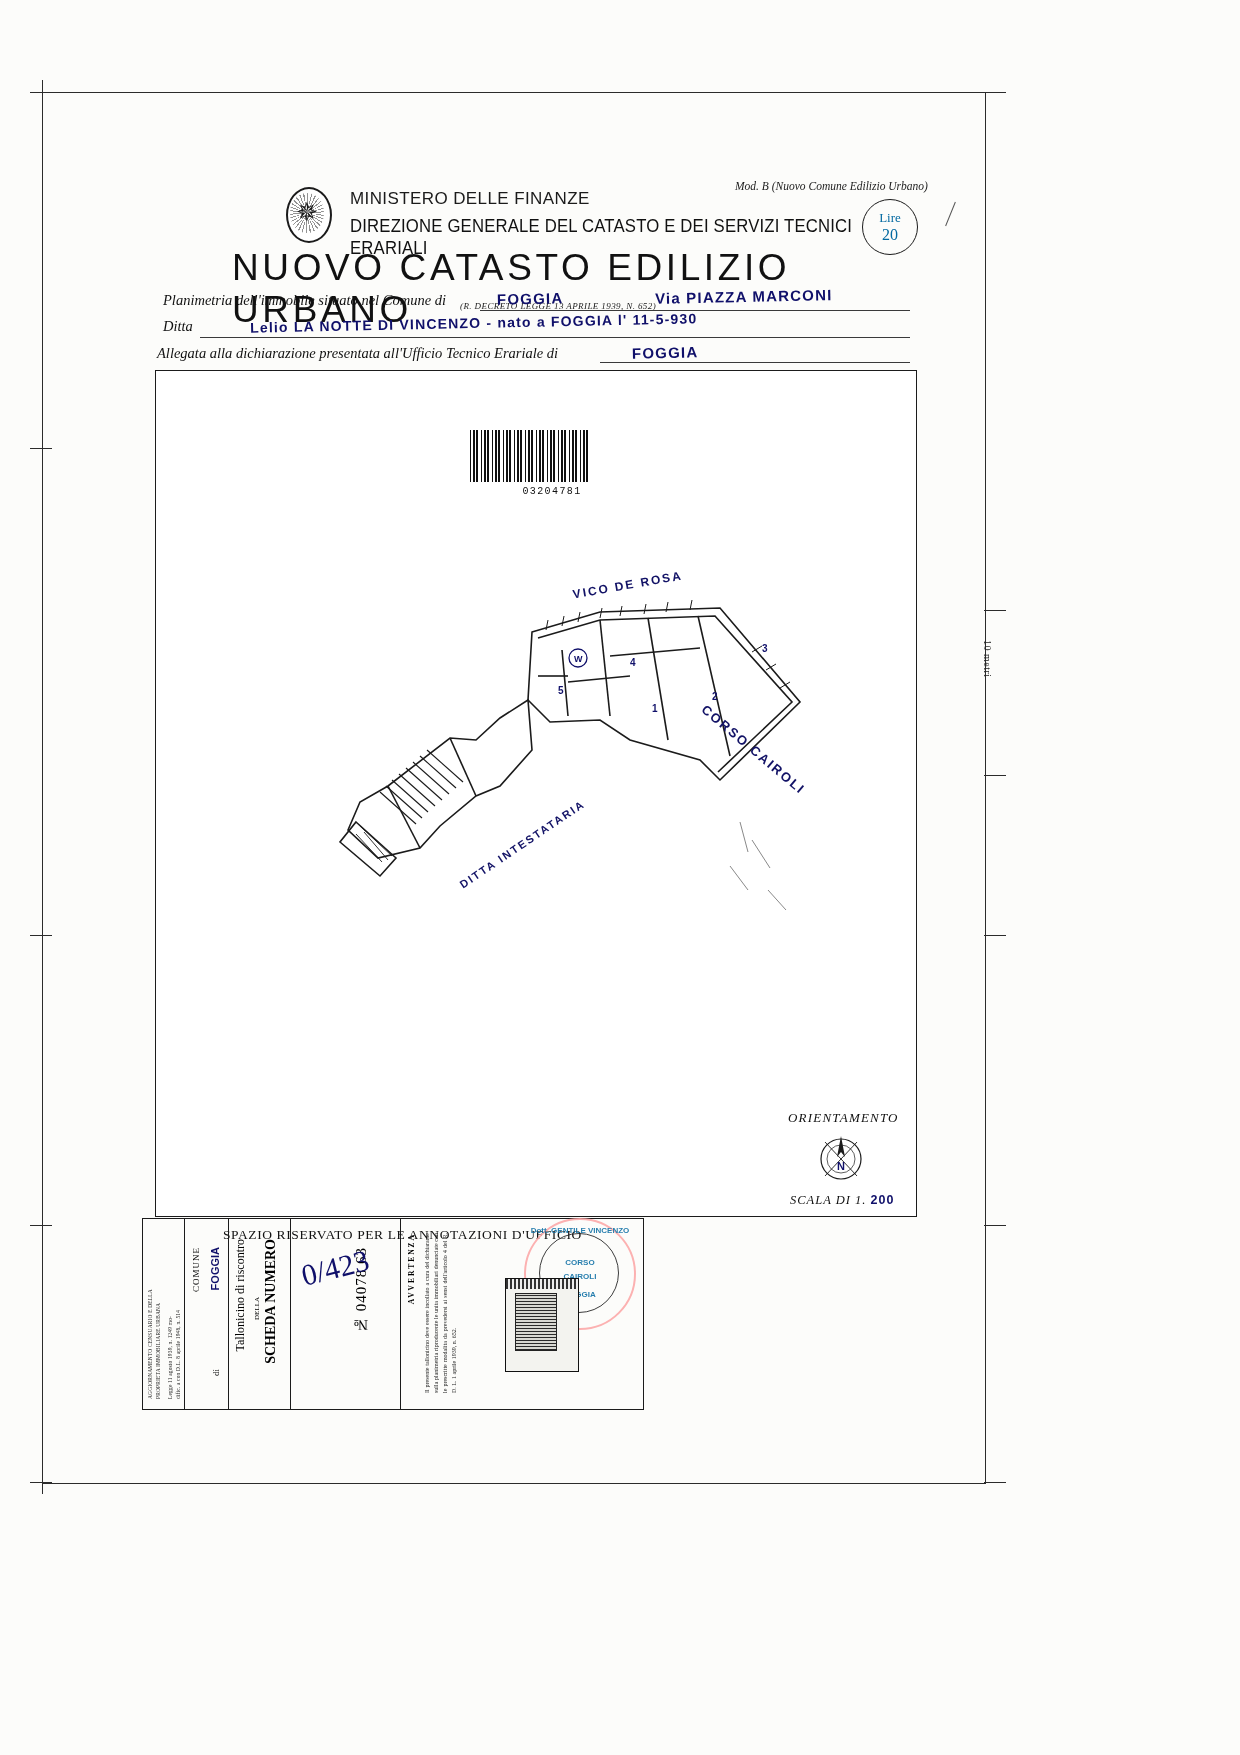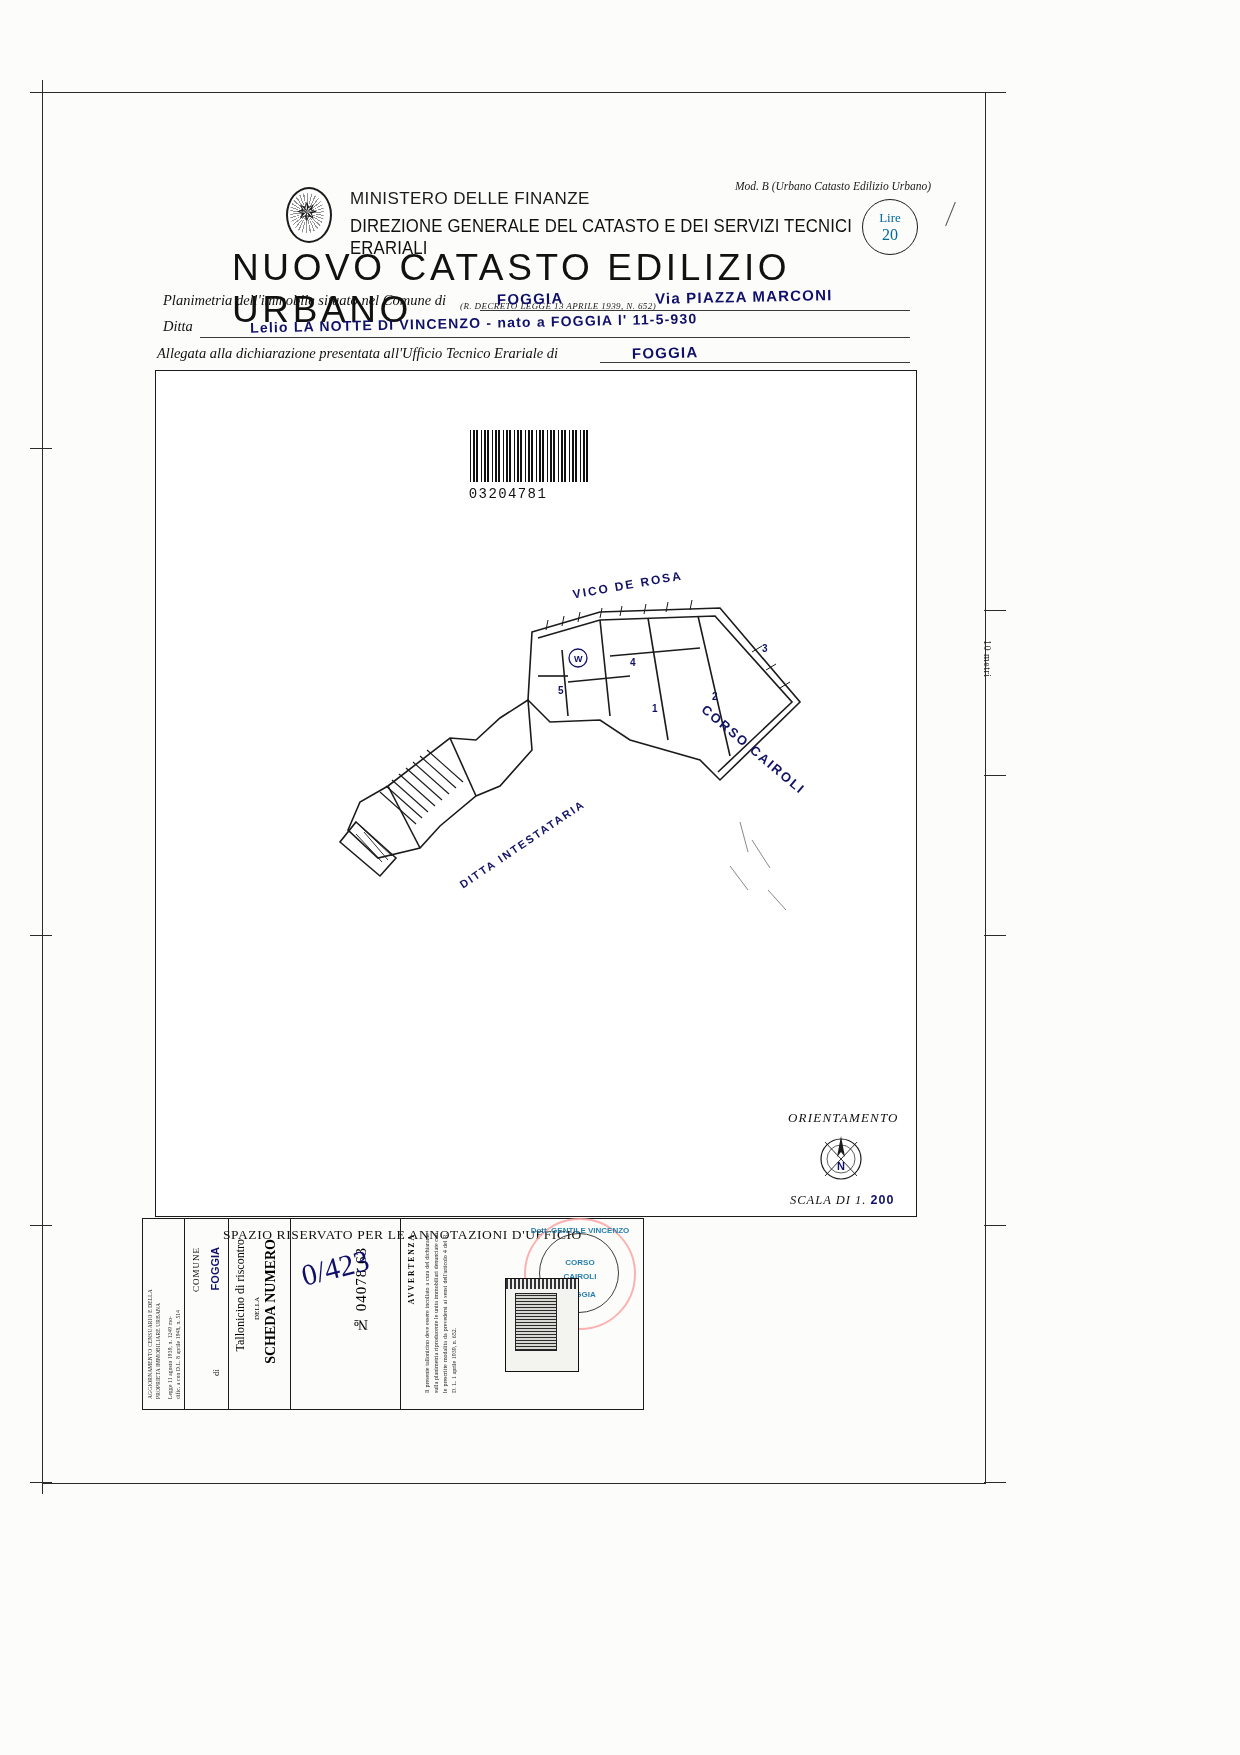--- a/index.html
+++ b/index.html
@@ -43,22 +43,22 @@
 
   .hw{position:absolute;font-family:"Liberation Sans",sans-serif;font-weight:bold;color:#10106a;
       letter-spacing:1.2px;transform:rotate(-1.2deg);}
 
   
   .drawbox{position:absolute;left:155px;top:370px;width:760px;height:845px;border:1.3px solid #1b1b1b;background:#fff;}
 
   
   .barcode{position:absolute;left:470px;top:430px;width:120px;height:52px;
       background:repeating-linear-gradient(90deg,#111 0 1px,#fff 1px 3px,#111 3px 5px,#fff 5px 6px,#111 6px 8px,#fff 8px 11px);}
-  .barcode-num{position:absolute;left:448px;top:486px;width:120px;text-align:center;
-      font-family:"Liberation Mono",monospace;font-size:14px;letter-spacing:1.4px;color:#111;}
+  .barcode-num{position:absolute;left:492px;top:486px;width:120px;text-align:center;
+      font-family:"Liberation Mono",monospace;font-size:10px;letter-spacing:1.4px;color:#111;}
 
   
   .plan{position:absolute;left:300px;top:590px;width:600px;height:340px;}
 
   .handlabel{position:absolute;font-family:"Liberation Sans",sans-serif;font-weight:bold;color:#121266;letter-spacing:2px;}
 
   .orient-t{position:absolute;left:788px;top:1110px;font-size:13px;font-style:italic;letter-spacing:1.2px;color:#111;}
   .compass{position:absolute;left:812px;top:1130px;width:58px;height:58px;}
   .scala{position:absolute;left:790px;top:1193px;font-size:12.5px;font-style:italic;letter-spacing:1px;color:#111;text-align:center;}
   .scala .hwv{font-family:"Liberation Sans",sans-serif;font-style:normal;font-weight:bold;color:#10106a;letter-spacing:1px;}
@@ -120,21 +120,21 @@
 
     <div class="min-line">
       <span>MINISTERO DELLE FINANZE</span>
     </div>
 
     <div class="dir-line">DIREZIONE GENERALE DEL CATASTO E DEI SERVIZI TECNICI ERARIALI</div>
 
     <div class="title">NUOVO CATASTO EDILIZIO URBANO</div>
     <div class="subtitle">(R. DECRETO LEGGE 13 APRILE 1939, N. 652)</div>
 
-    <div class="mod-b">Mod. B (Urbano Catasto Edilizio Urbano)</div>
+    <div class="mod-b">Mod. B (Nuovo Comune Edilizio Urbano)</div>
 
     <div class="lire">
       <span>Lire</span>
       <b>20</b>
     </div>
     <div class="slash"></div>
   </div>
 
   <div class="fl" style="left:163px;top:292px;">Planimetria dell'immobile situato nel Comune di</div>
   <div class="rule" style="left:480px;top:310px;width:430px;"></div>

